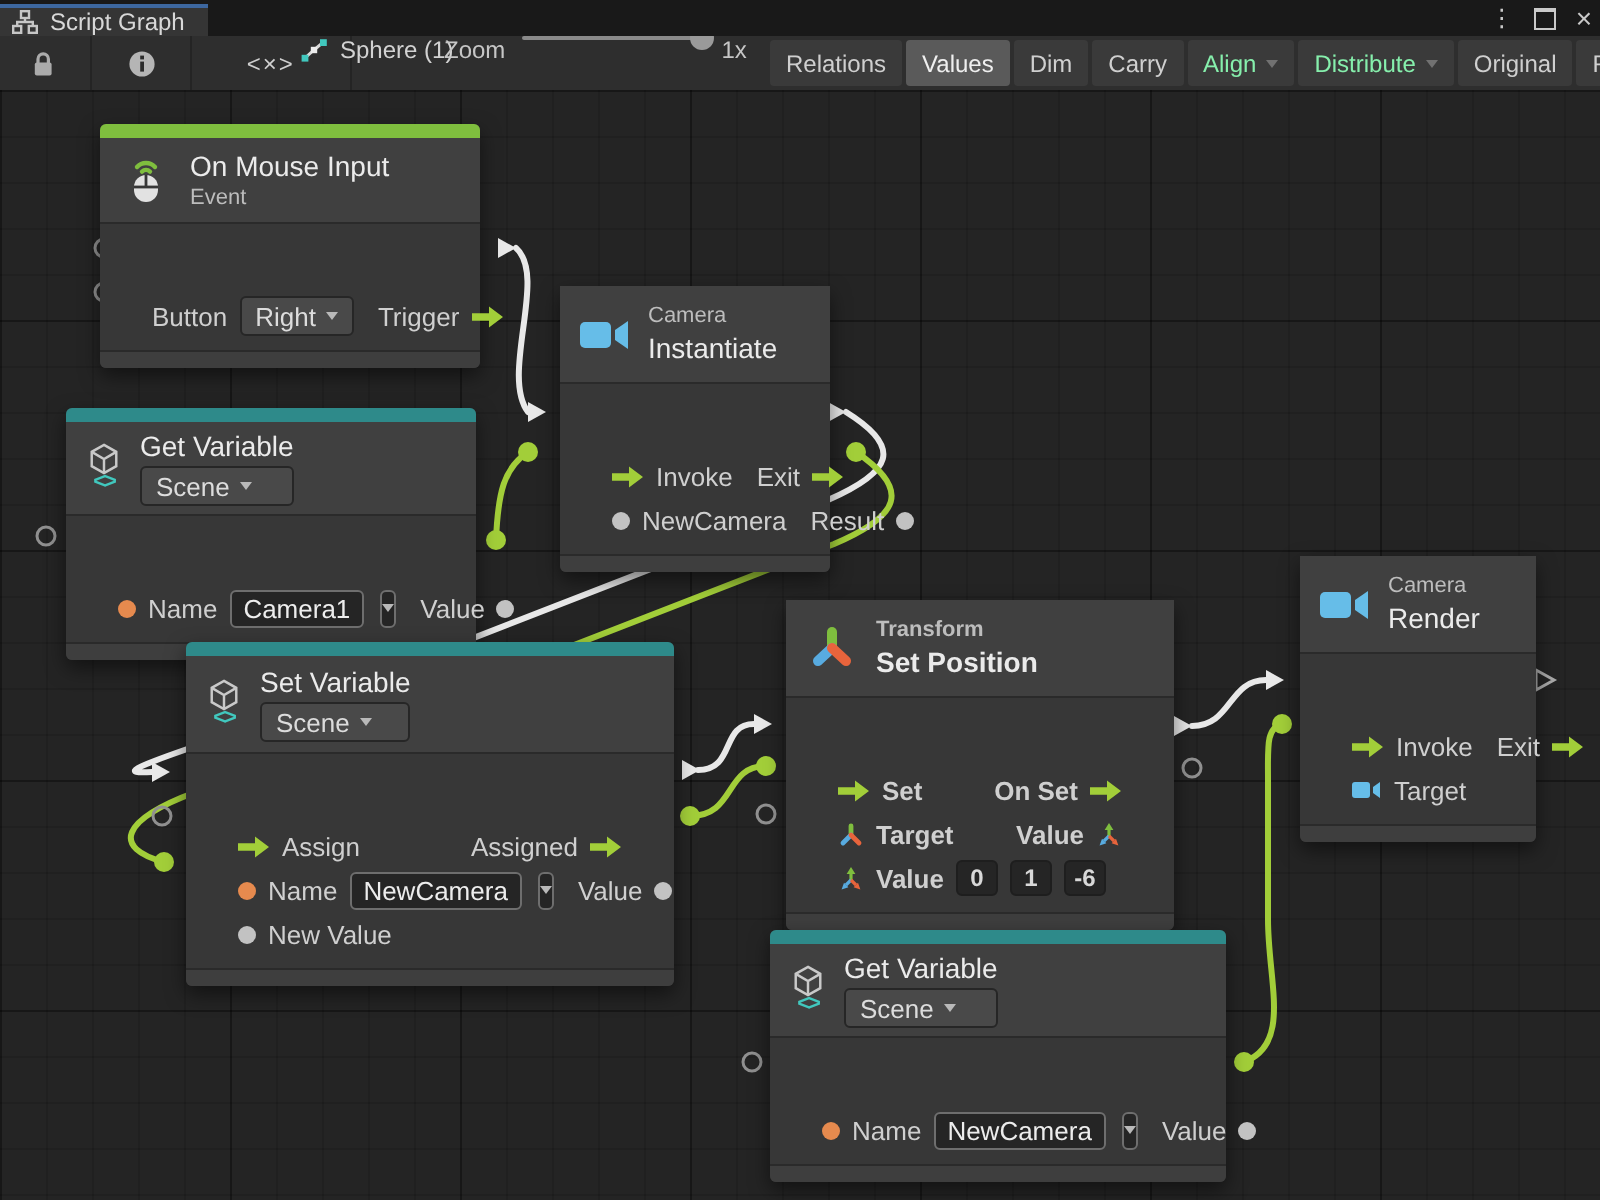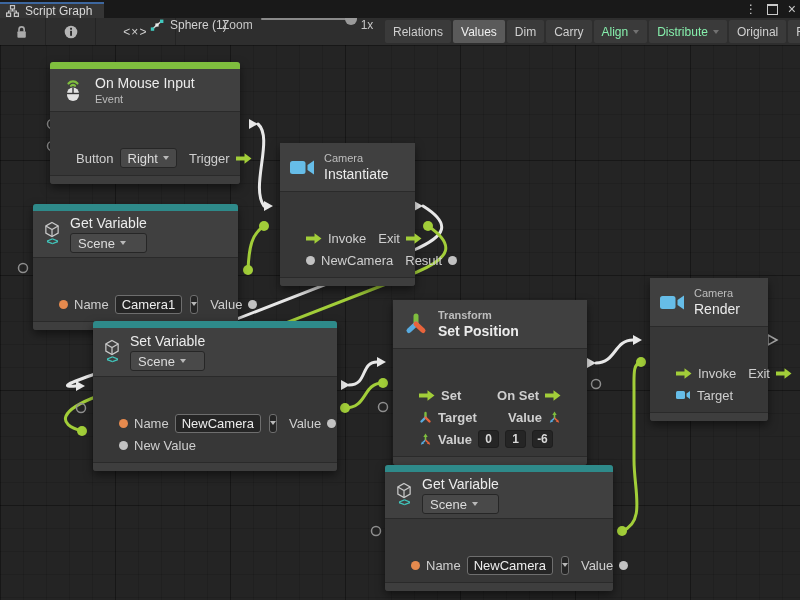--- a/index.html
+++ b/index.html
@@ -344,20 +344,35 @@
         <span class="tcol">
           <span class="ttl">Set Variable</span>
           <span class="dd">
             <span>Scene</span>
               <span class="caret"></span>
           </span>
         </span>
       </div>
       <div class="nbody">
         <div class="nrow">
+          <span class="icn">
+            <svg width="16" height="11" viewBox="0 0 16 11">
+                <path d="M0 3.6 H8.5 V0.3 L15.5 5.5 L8.5 10.7 V7.4 H0 Z" fill="#A2CE39"></path>
+              </svg>
+          </span>
+          <span class="lbl">Assign</span>
+          <span class="sp"></span>
+          <span class="lbl">Assigned</span>
+          <span class="icn">
+            <svg width="16" height="11" viewBox="0 0 16 11">
+                <path d="M0 3.6 H8.5 V0.3 L15.5 5.5 L8.5 10.7 V7.4 H0 Z" fill="#A2CE39"></path>
+              </svg>
+          </span>
+        </div>
+        <div class="nrow">
           <span class="dot orange"></span>
           <span class="lbl">Name</span>
           <span class="field">NewCamera</span>
           <span class="fielddd">
               <span class="caret"></span>
             </span>
           <span class="sp"></span>
           <span class="lbl">Value</span>
           <span class="dot gray"></span>
         </div>

